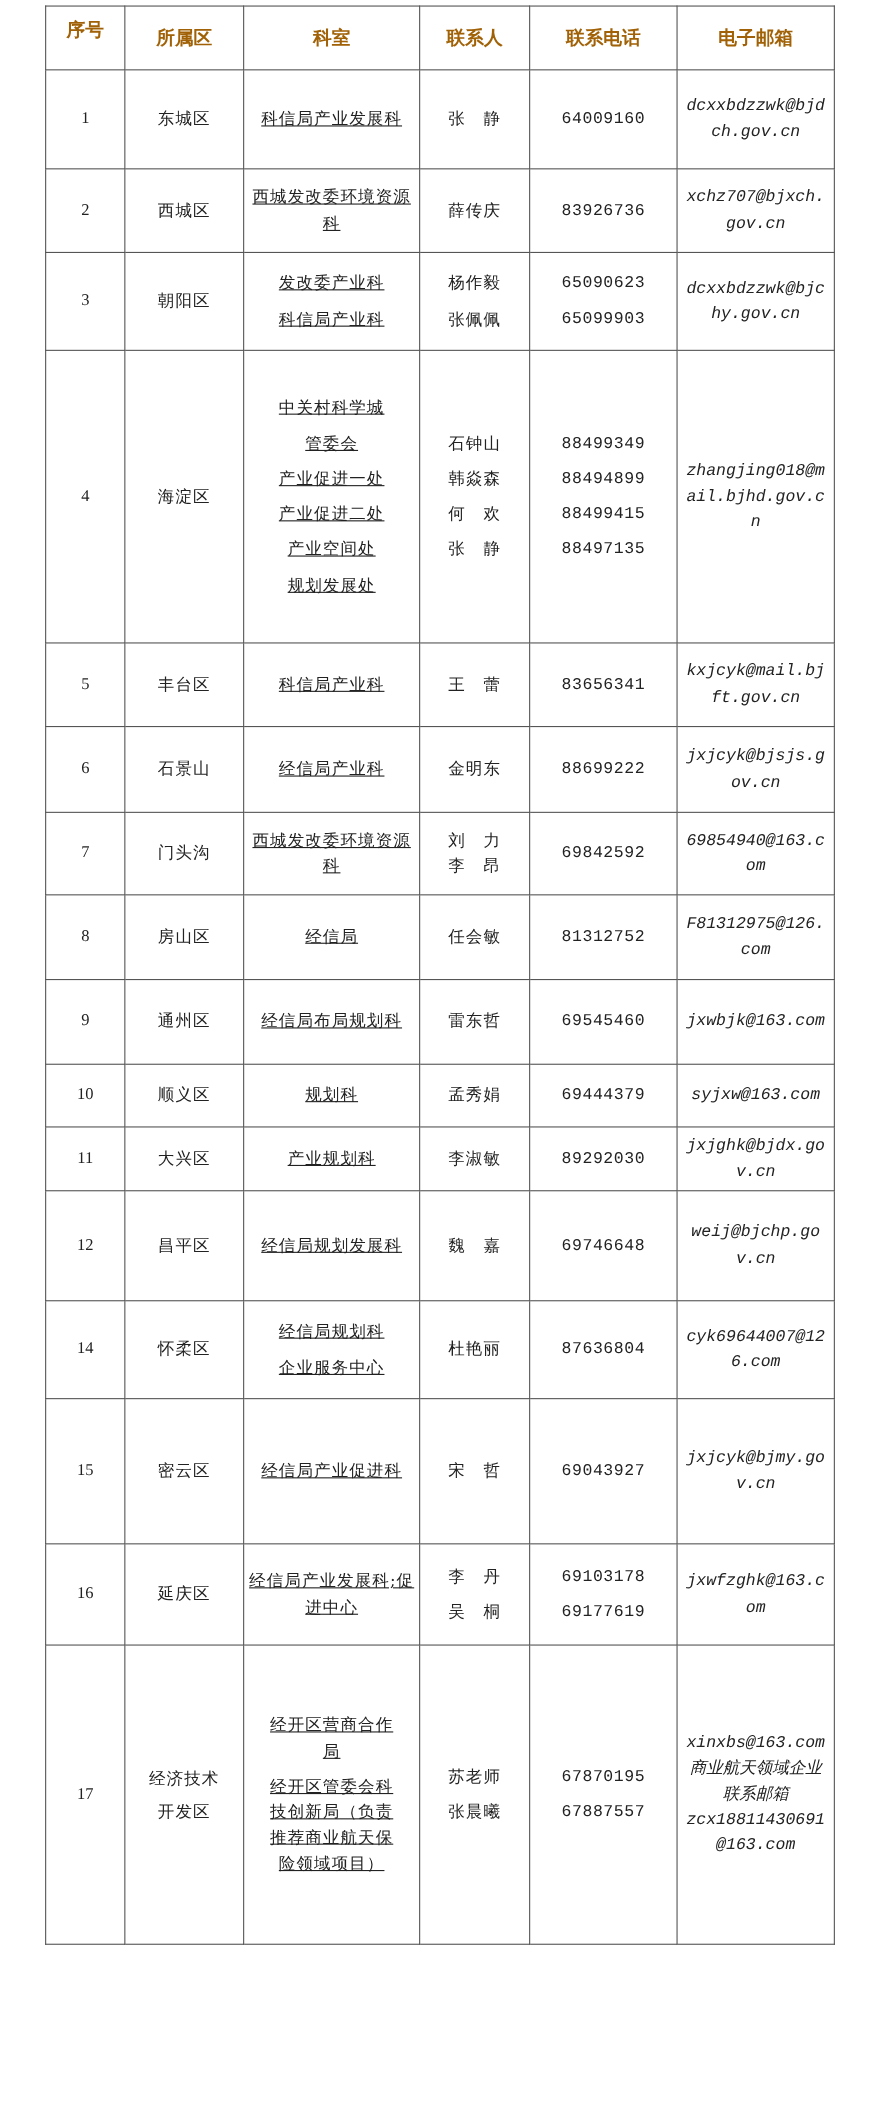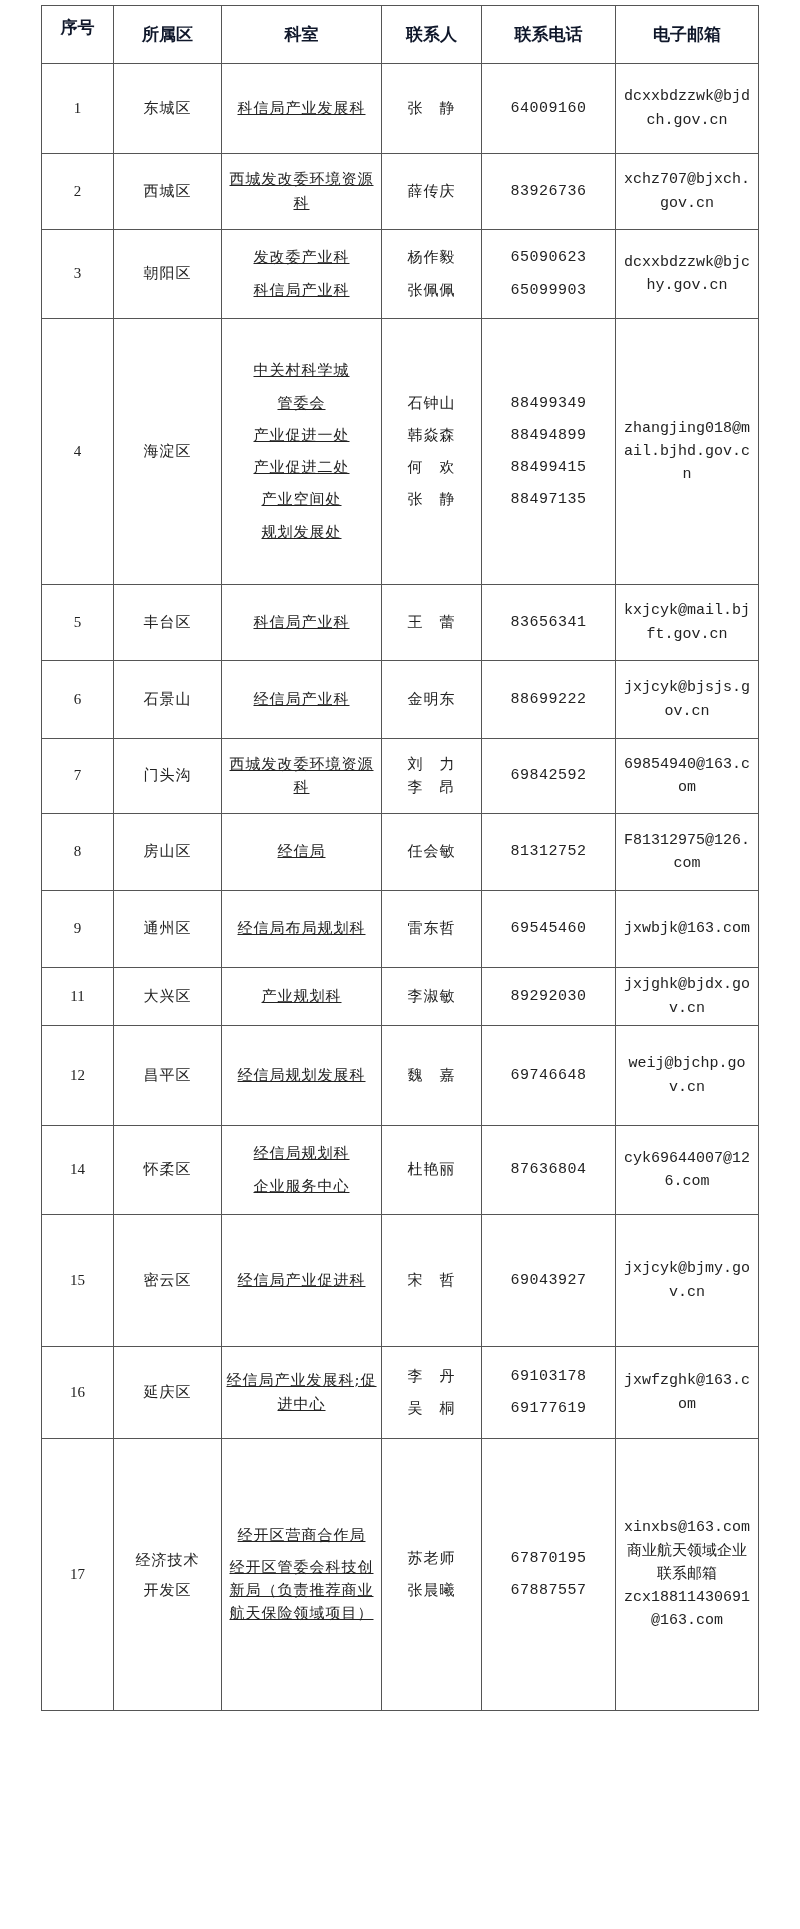--- a/index.html
+++ b/index.html
@@ -3,29 +3,29 @@
 <meta charset="utf-8">
 <style>
   html, body { margin: 0; padding: 0; background: #ffffff; }
   body { width: 800px; height: 1929px; position: relative; overflow: hidden;
          font-family: "DejaVu Serif", "Liberation Serif", serif; color: #222222; }
   .table { position: absolute; left: 41px; top: 5px; width: 717px;
            border-collapse: collapse; table-layout: fixed; }
   .table td, .table th { border: 1.5px solid #555555; padding: 0 4px;
            text-align: center; vertical-align: middle; overflow: hidden; }
   .table th { font-family: "DejaVu Sans", "Liberation Sans", sans-serif;
-              font-weight: bold; font-size: 17px; color: #0f172a; }
+              font-weight: bold; font-size: 17px; color: #a16207; }
   .table th.idx { vertical-align: top; padding-top: 10px; }
   .table td { font-size: 15px; line-height: 1.55; }
   .num { font-family: "Liberation Serif", "DejaVu Serif", serif; font-size: 16px; }
   .phone { font-family: Liberation Mono, monospace; font-size: 16px; letter-spacing: 0.5px; }
   .email { font-family: "Liberation Mono", "DejaVu Sans Mono", monospace; font-size: 14.5px;
-           word-break: break-all; line-height: 2.0; padding: 0 6px; }
+           word-break: break-all; line-height: 2.0; padding: 0 6px; font-style: italic; }
   .line { display: block; }
-  .stack-gap .line { margin: 9px 0; }
+  .stack-gap .line { margin: 9px 16px; }
   .dept { padding: 0 10px; text-decoration: underline; }
   .wide { letter-spacing: 1px; }
 </style>
 </head>
 <body>
 
 <table class="table">
   <colgroup>
     <col style="width:72px">
       <col style="width:108px">
@@ -197,20 +197,36 @@
         <td class="wide">
           <span class="line">雷东哲</span>
         </td>
         <td class="phone">
           <span class="line">69545460</span>
         </td>
         <td class="email">
           <span class="line">jxwbjk@163.com</span>
         </td>
       </tr>
+      <tr style="height: 57px;">
+        <td class="num">10</td>
+        <td class="wide">顺义区</td>
+        <td class="dept wide">
+          <span class="line">规划科</span>
+        </td>
+        <td class="wide">
+          <span class="line">孟秀娟</span>
+        </td>
+        <td class="phone">
+          <span class="line">69444379</span>
+        </td>
+        <td class="email">
+          <span class="line">syjxw@163.com</span>
+        </td>
+      </tr>
       <tr style="height: 58px;">
         <td class="num">11</td>
         <td class="wide">大兴区</td>
         <td class="dept wide">
           <span class="line">产业规划科</span>
         </td>
         <td class="wide">
           <span class="line">李淑敏</span>
         </td>
         <td class="phone">

